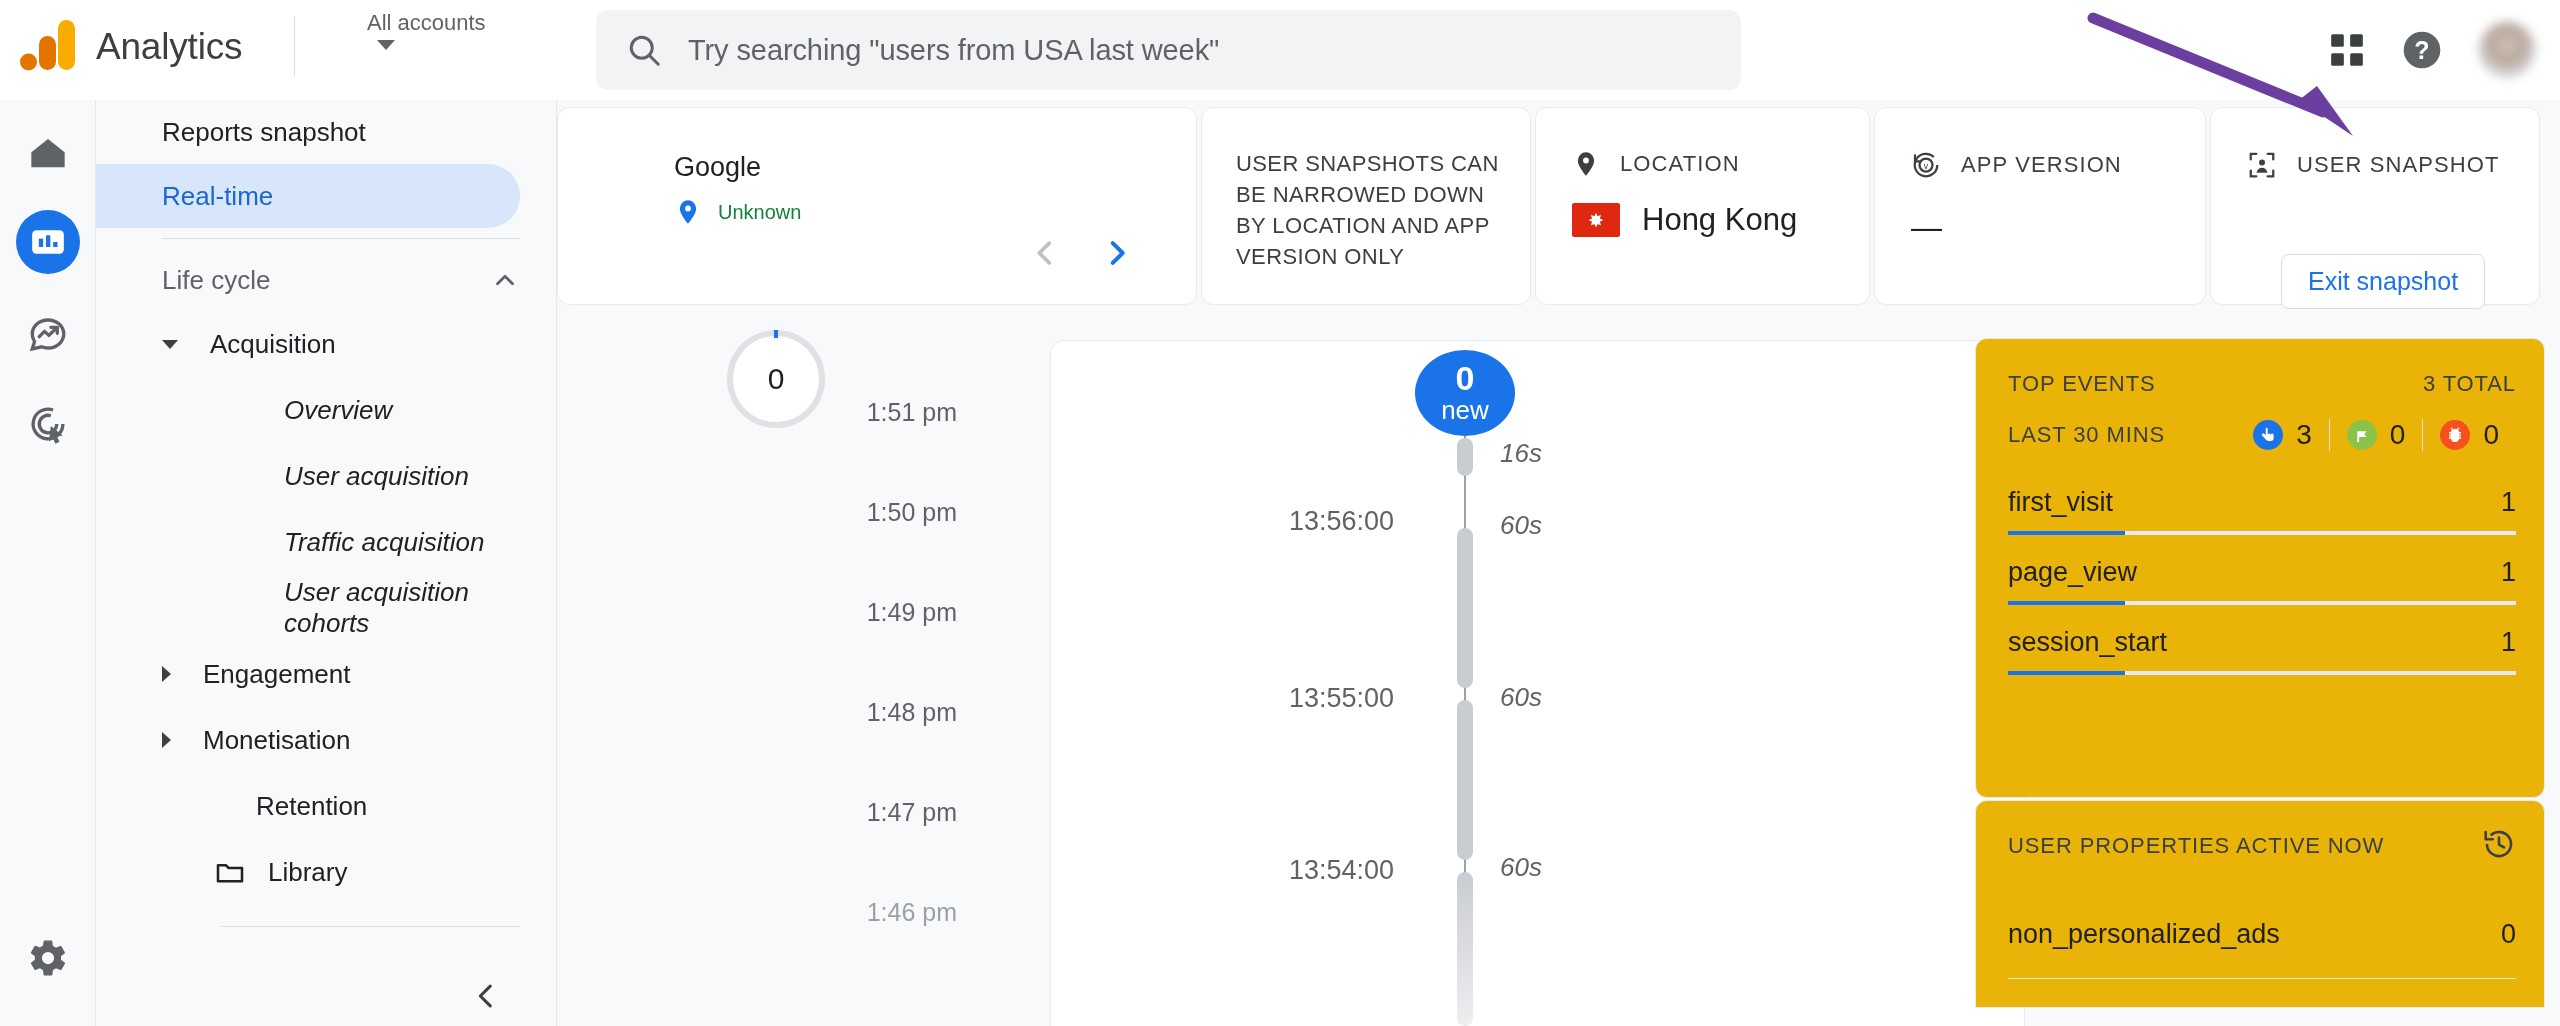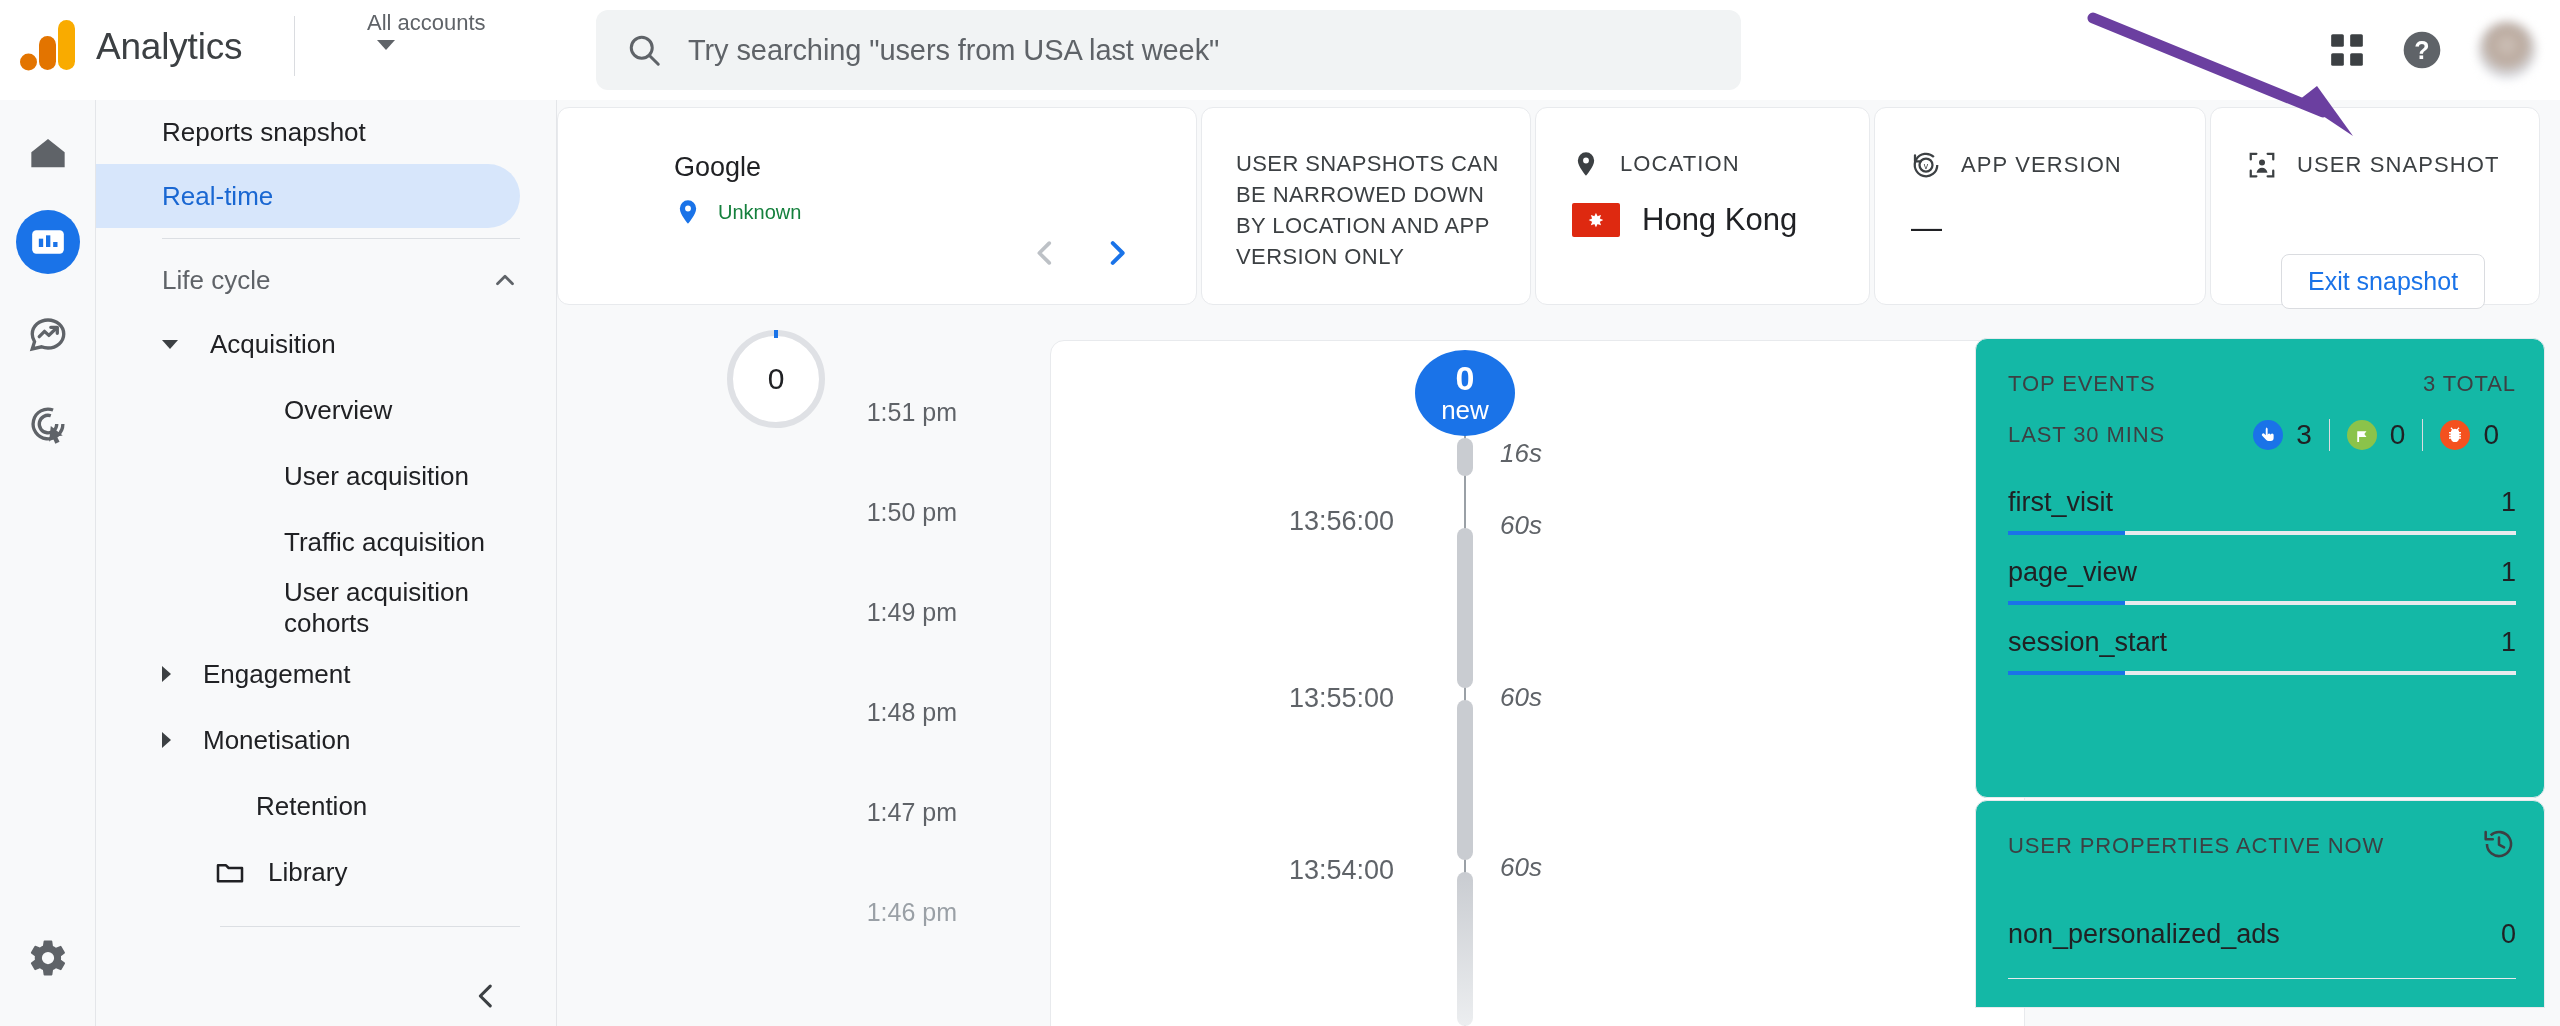--- a/index.html
+++ b/index.html
@@ -121,21 +121,21 @@
   .tri.down {
     border-left: 8px solid transparent; border-right: 8px solid transparent;
     border-top: 9px solid #3c4043;
   }
   .tri.right {
     border-top: 8px solid transparent; border-bottom: 8px solid transparent;
     border-left: 9px solid #3c4043;
   }
   .nav-l2 {
     height: 66px; display: flex; align-items: center;
-    padding-left: 188px; font-size: 26px; color: #202124; cursor: pointer;
+    padding-left: 188px; font-size: 26px; color: #202124; cursor: pointer; font-style: italic;
   }
   .nav-leaf {
     height: 66px; display: flex; align-items: center;
     padding-left: 160px; font-size: 26px; color: #202124; cursor: pointer;
   }
   .nav-lib {
     height: 66px; display: flex; align-items: center;
     padding-left: 118px; font-size: 26px; color: #202124; cursor: pointer;
   }
   .collapse-sep {
@@ -300,21 +300,21 @@
   }
   .tl-dur {
     position: absolute; left: 1500px;
     font-size: 26px; color: #5f6368; font-style: italic;
   }
 
   
   .rpanel {
     position: absolute; left: 1975px;
     width: 570px;
-    background: #14b8a6; border: 1px solid #e8eaed; border-radius: 12px;
+    background: #eab308; border: 1px solid #e8eaed; border-radius: 12px;
   }
   #topEventsPanel { top: 338px; height: 460px; }
   #userPropsPanel { top: 800px; height: 208px;
     border-bottom-left-radius: 0; border-bottom-right-radius: 0; }
   .rp-head {
     position: absolute; left: 32px; top: 32px; right: 28px;
     display: flex; justify-content: space-between; align-items: center;
   }
   .rp-title { font-size: 22px; color: #3c4043; letter-spacing: 0.9px; }
   .rp-total { font-size: 22px; color: #3c4043; letter-spacing: 0.9px; }

